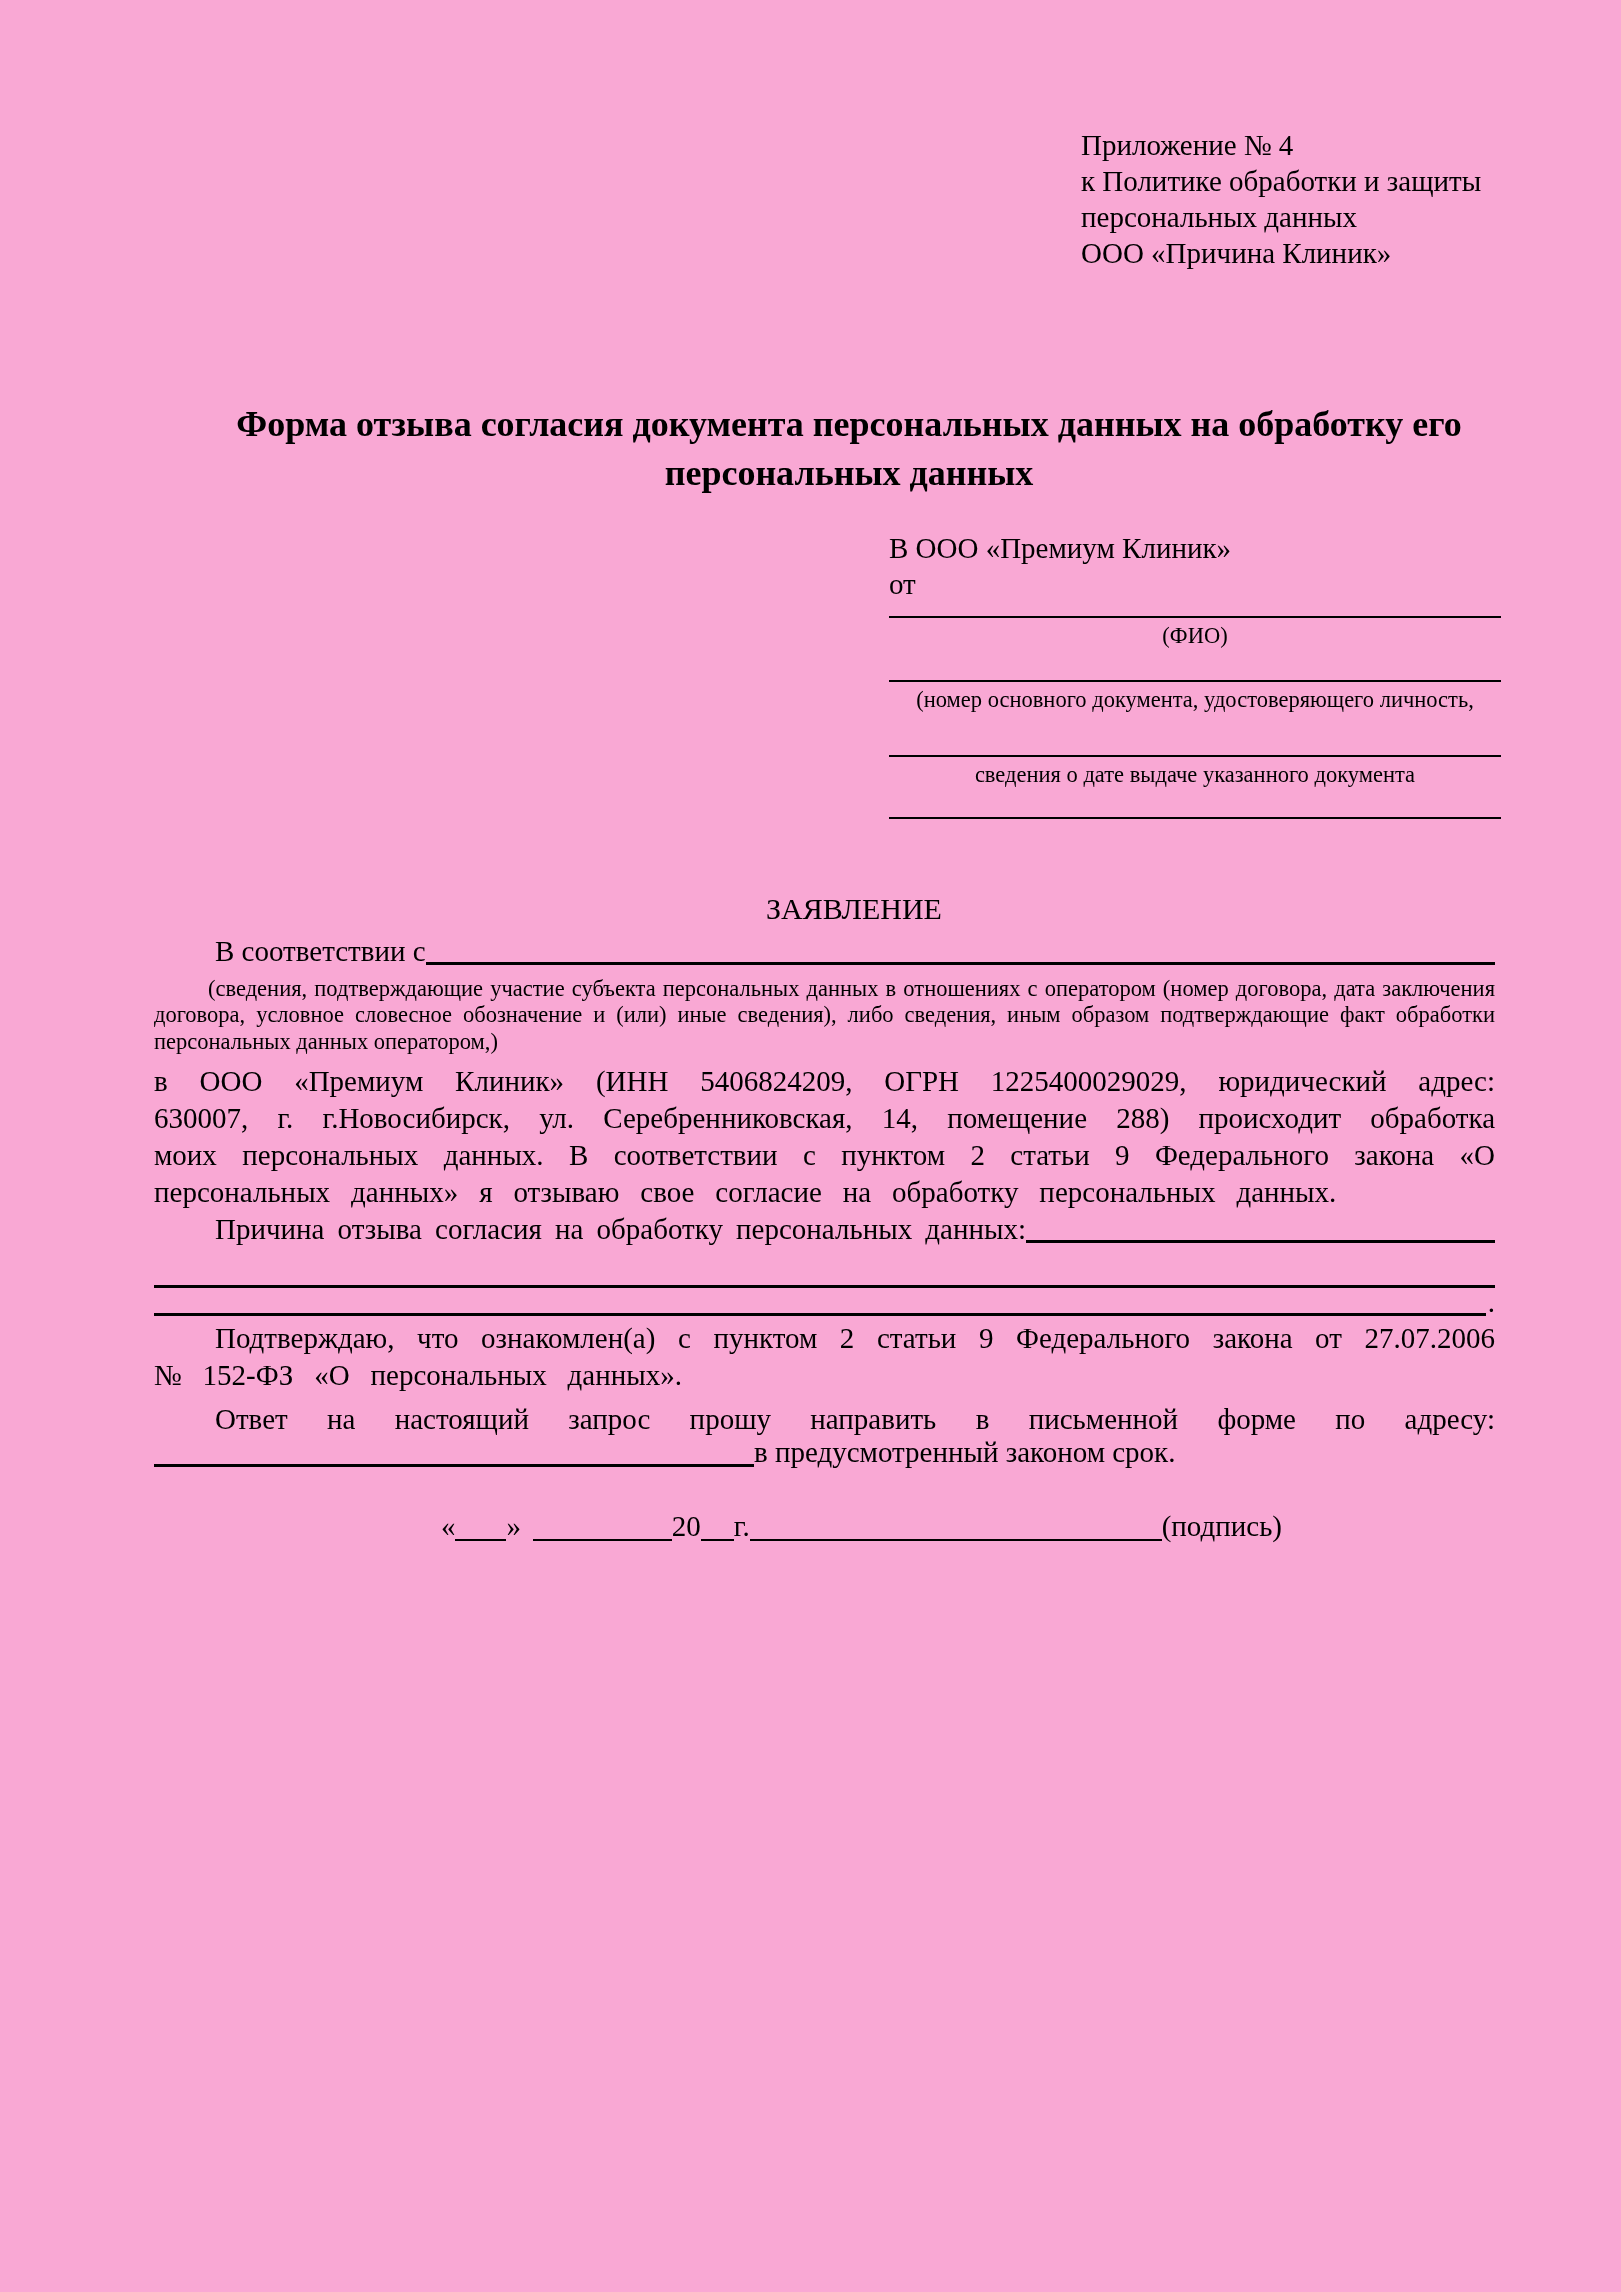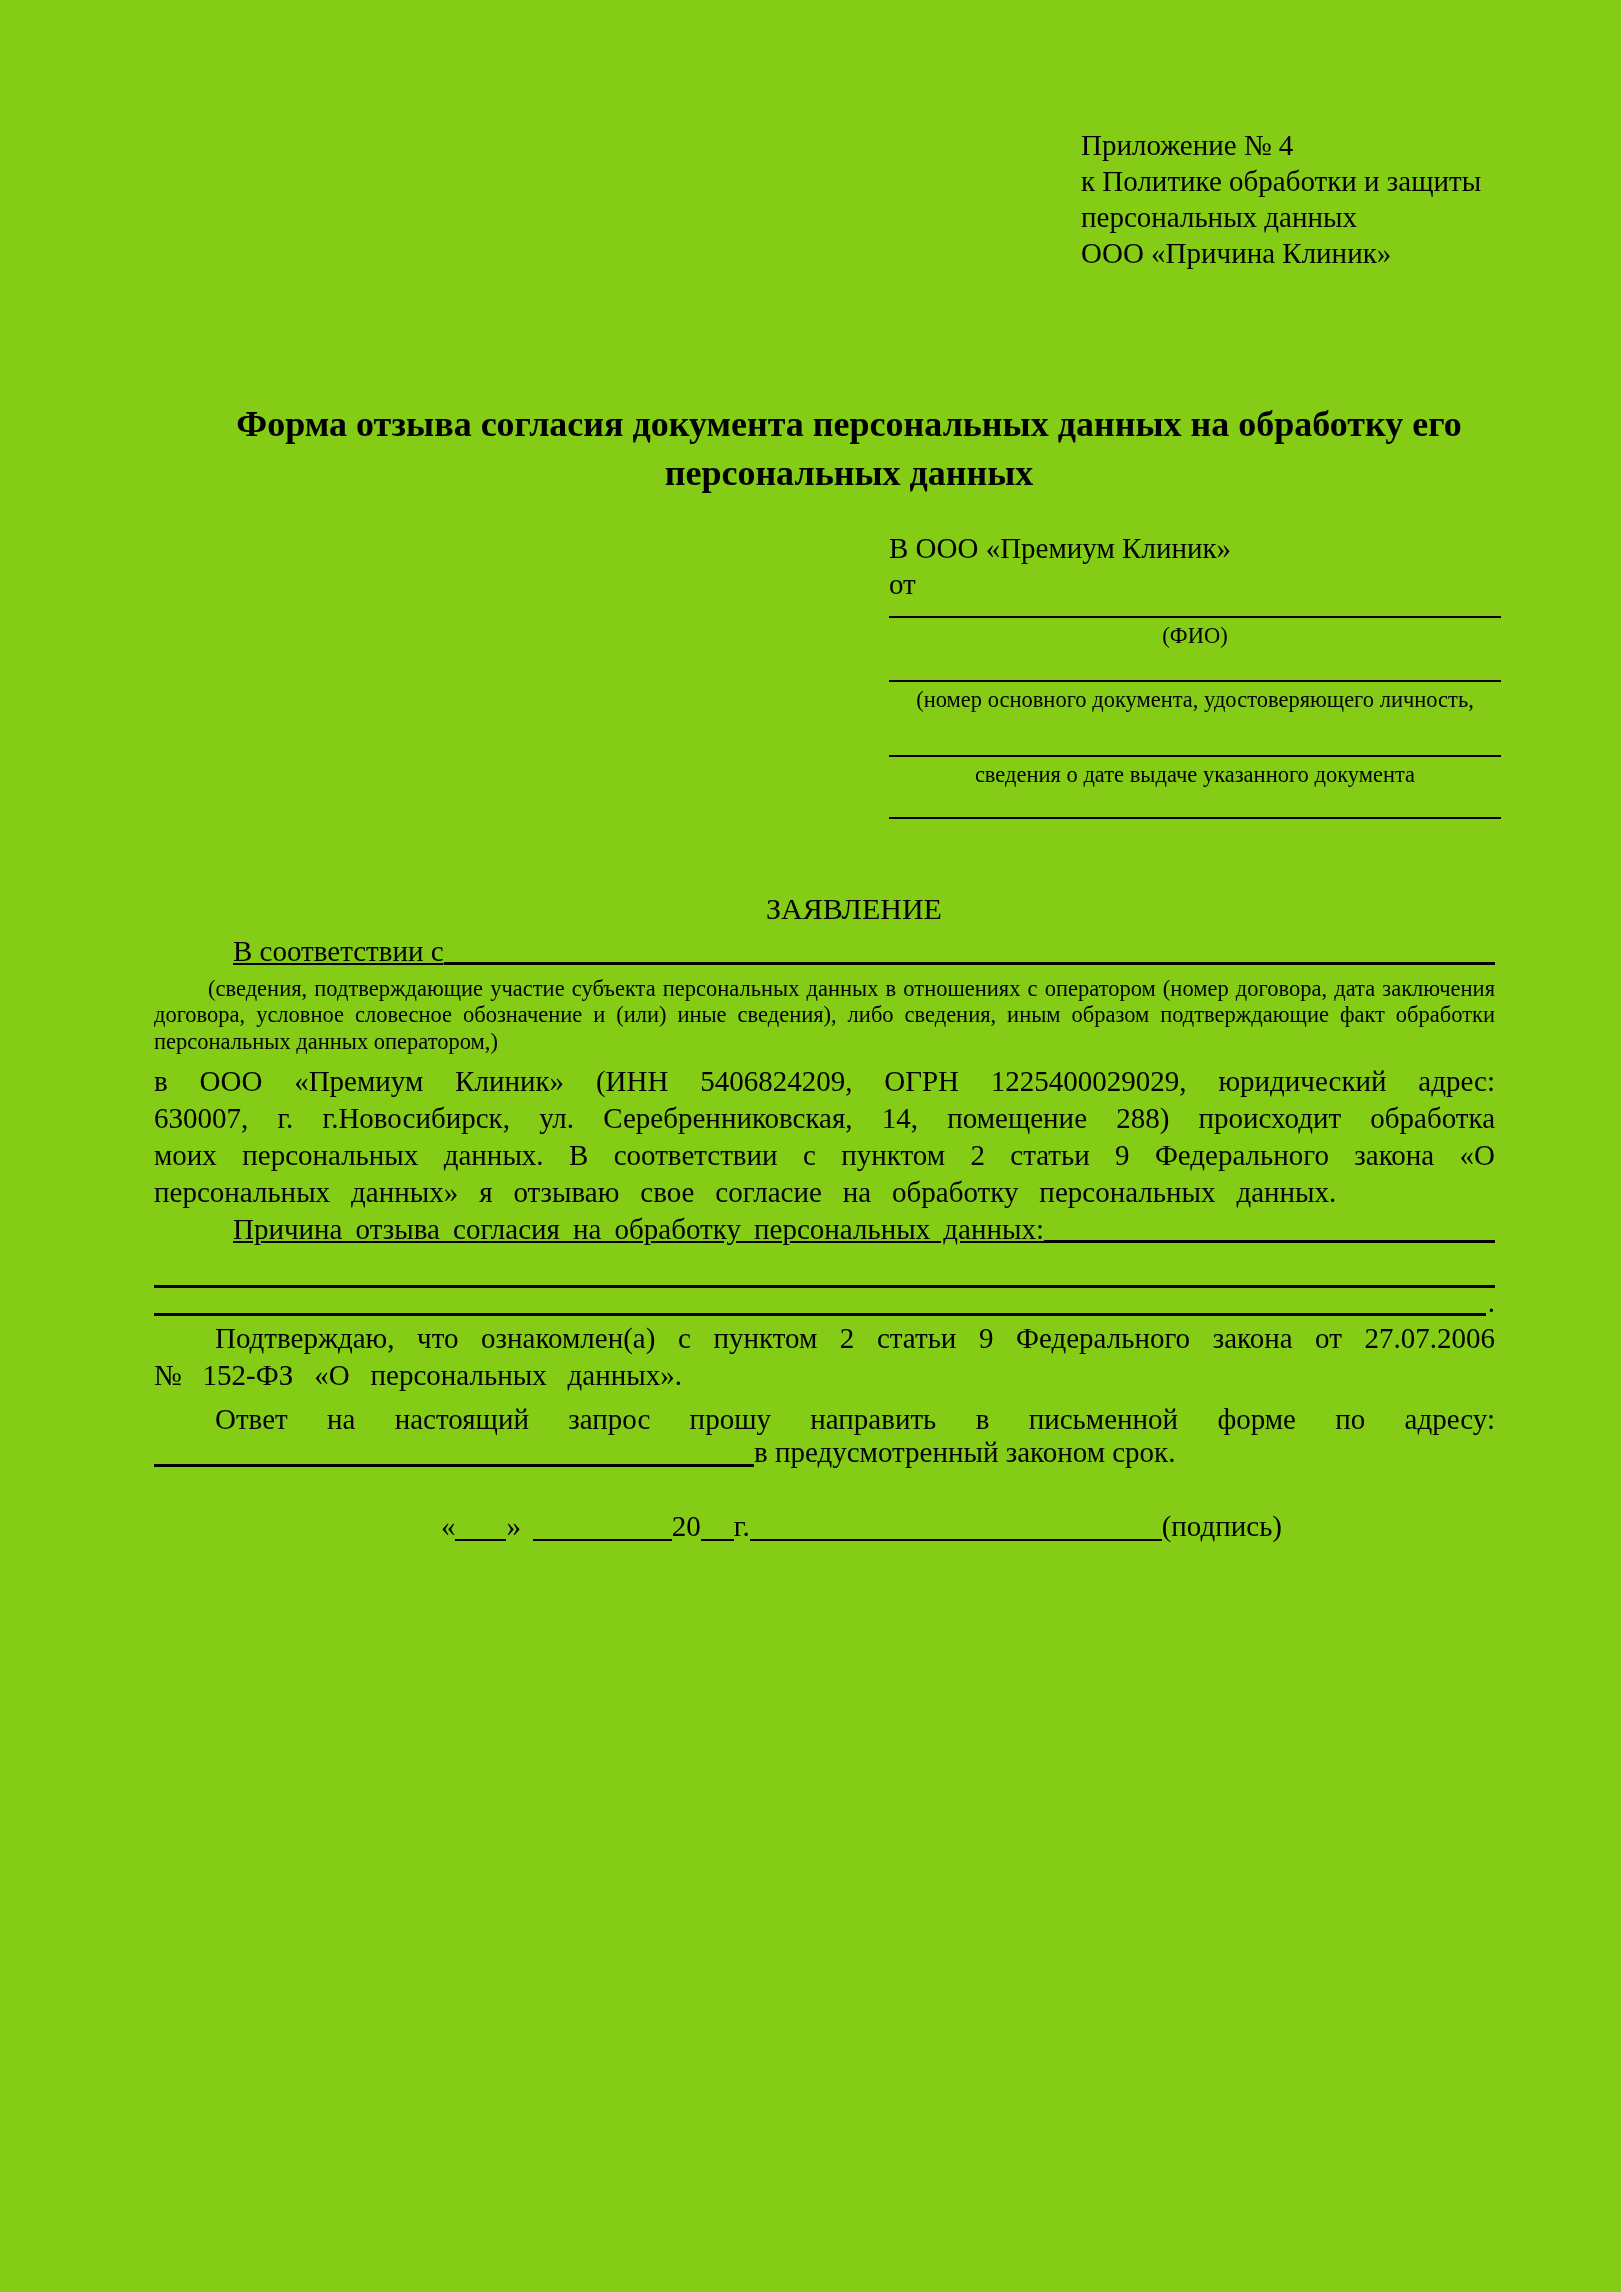--- a/index.html
+++ b/index.html
@@ -1,19 +1,19 @@
 <!DOCTYPE html>
 <html><head>
 <meta charset="utf-8">
 <style>
   html,body{margin:0;padding:0;background:#888;}
   .page{
     position:relative;
     width:1621px;height:2293px;
-    background:#84cc16;color:#000;
+    background:#f9a8d4;color:#000;
     font-family:"Liberation Serif","DejaVu Serif",serif;
     margin:0 auto;
     overflow:hidden;
   }
   
   .header-block{position:absolute;left:1081px;top:127px;font-size:29px;line-height:36px;}
   
   .doc-title{
     position:absolute;left:154px;top:400px;width:1341px;box-sizing:border-box;
     padding-left:49px;margin:0;
@@ -23,21 +23,21 @@
   .addressee{position:absolute;left:889px;top:530px;width:612px;font-size:29px;line-height:36px;}
   .addr-field .blank-line{border-bottom:2.9px solid #000;}
   .addr-field .cap{text-align:center;font-size:22.5px;line-height:25.5px;padding-top:5px;}
   .bl-1{height:13.7px;} .bl-2{height:32px;} .bl-3{height:42px;} .bl-4{height:30px;}
   
   .statement-heading{position:absolute;left:154px;top:890px;width:1341px;box-sizing:border-box;
     padding-left:59px;text-align:center;font-size:30px;line-height:37px;margin:0;}
   .main{position:absolute;left:154px;top:933px;width:1341px;font-size:29px;line-height:37px;}
   .row{display:flex;align-items:flex-end;}
   .fill{flex:1 1 auto;border-bottom:3.9px solid #000;margin-bottom:4.9px;}
-  .indent-t{margin-left:79px;white-space:nowrap;text-decoration:underline;}
+  .indent-t{margin-left:61px;white-space:nowrap;}
   .small-cap{
     margin:5.9px 0 0 0;font-size:22.5px;line-height:26.5px;
     text-align:justify;text-indent:54px;
   }
   .body-par{margin:7.8px 0 0 0;text-align:justify;word-spacing:13.7px;}
   .reason-row .indent-t{word-spacing:5.9px;}
   .blank-row1{height:37px;border-bottom:3.9px solid #000;}
   .blank-row2{display:flex;align-items:flex-end;height:27.4px;margin-bottom:2px;}
   .blank-row2 .fill{align-self:stretch;margin-bottom:0;}
   .blank-row2 .dot{line-height:25.5px;padding-left:2px;}

